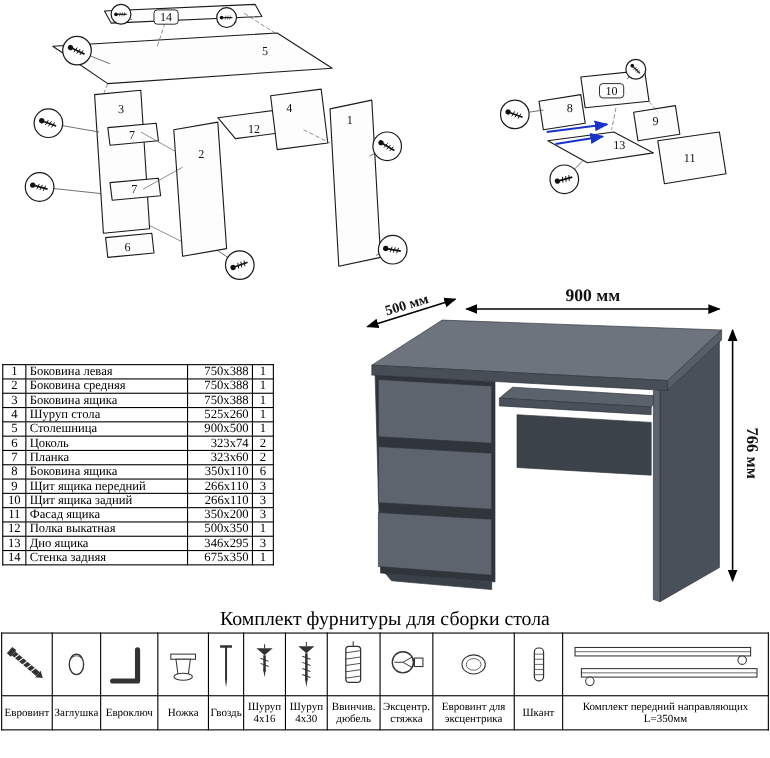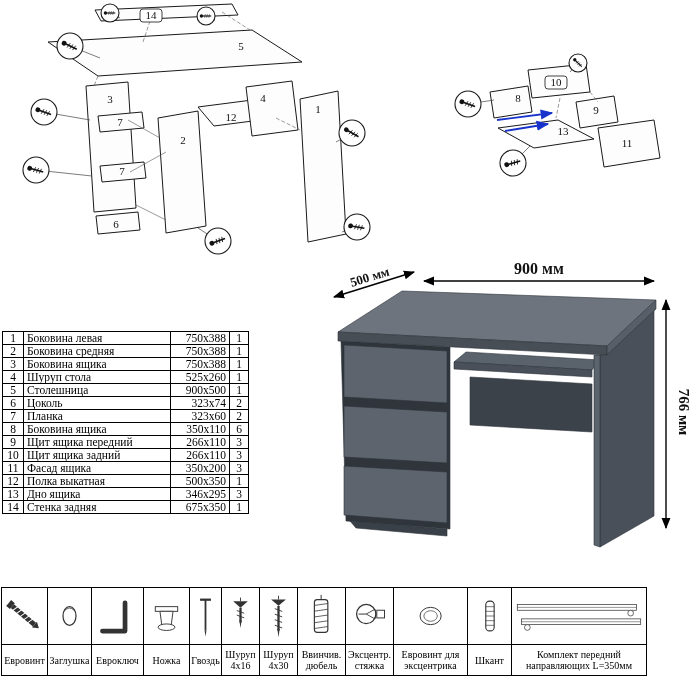--- a/index.html
+++ b/index.html
@@ -20,21 +20,21 @@
   table.parts td{border:1px solid #000;padding:0 3px;height:12px;line-height:12px;
         white-space:nowrap;}
   td.c-num{width:14px;text-align:center;}
   td.c-name{width:140px;}
   td.c-size{width:52px;text-align:right;}
   td.c-qty{width:12px;text-align:center;}
 
   #hwtitle{position:absolute;left:0;top:552px;width:700px;text-align:center;
         font-size:18px;}
 
-  table.hw{position:absolute;left:1px;top:587px;width:646px;border-collapse:collapse;
+  table.hw{position:absolute;left:1px;top:575px;width:698px;border-collapse:collapse;
         table-layout:fixed;background:#fff;}
   table.hw td{border:1px solid #000;text-align:center;vertical-align:middle;
         padding:1px;overflow:hidden;}
   tr.icon-row td{height:54px;}
   tr.name-row td{height:28px;font-size:10px;line-height:1.1;}
   tr.qty-row td{height:20px;font-size:14px;}
   .hwicon{display:block;margin:0 auto;height:50px;max-width:100%;}
 </style>
 </head>
 <body>
@@ -270,20 +270,21 @@
     </tr>
     <tr>
       <td class="c-num">14</td>
       <td class="c-name">Стенка задняя</td>
       <td class="c-size">675x350</td>
       <td class="c-qty">1</td>
     </tr>
   </tbody>
 </table>
 
+<div id="hwtitle">Комплект фурнитуры для сборки стола</div>
 
 <table class="hw">
   <colgroup>
     <col style="width:46px">
         <col style="width:44px">
         <col style="width:52px">
     <col style="width:46px">
         <col style="width:32px">
         <col style="width:38px">
     <col style="width:38px">

